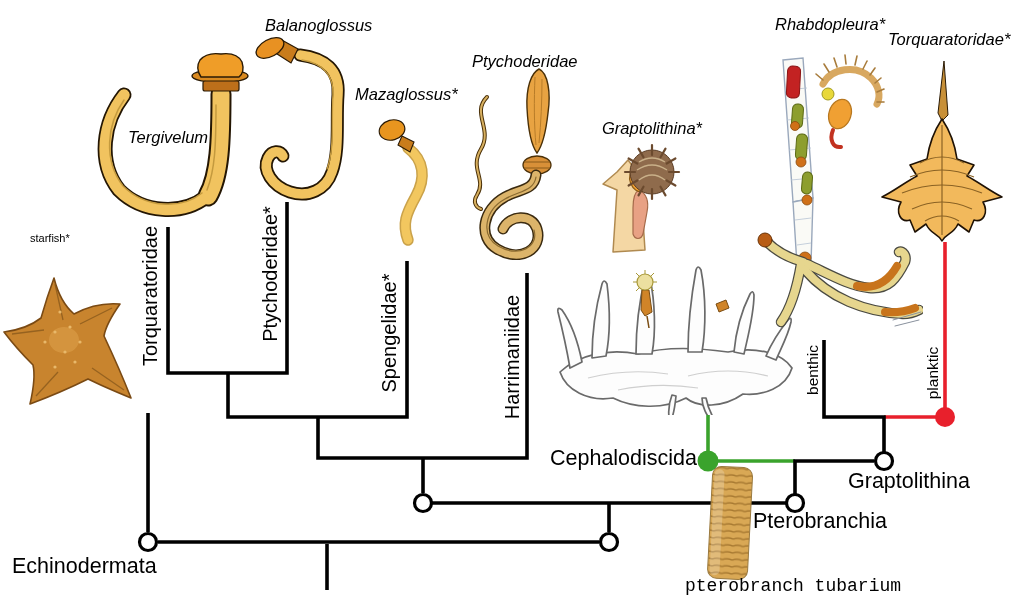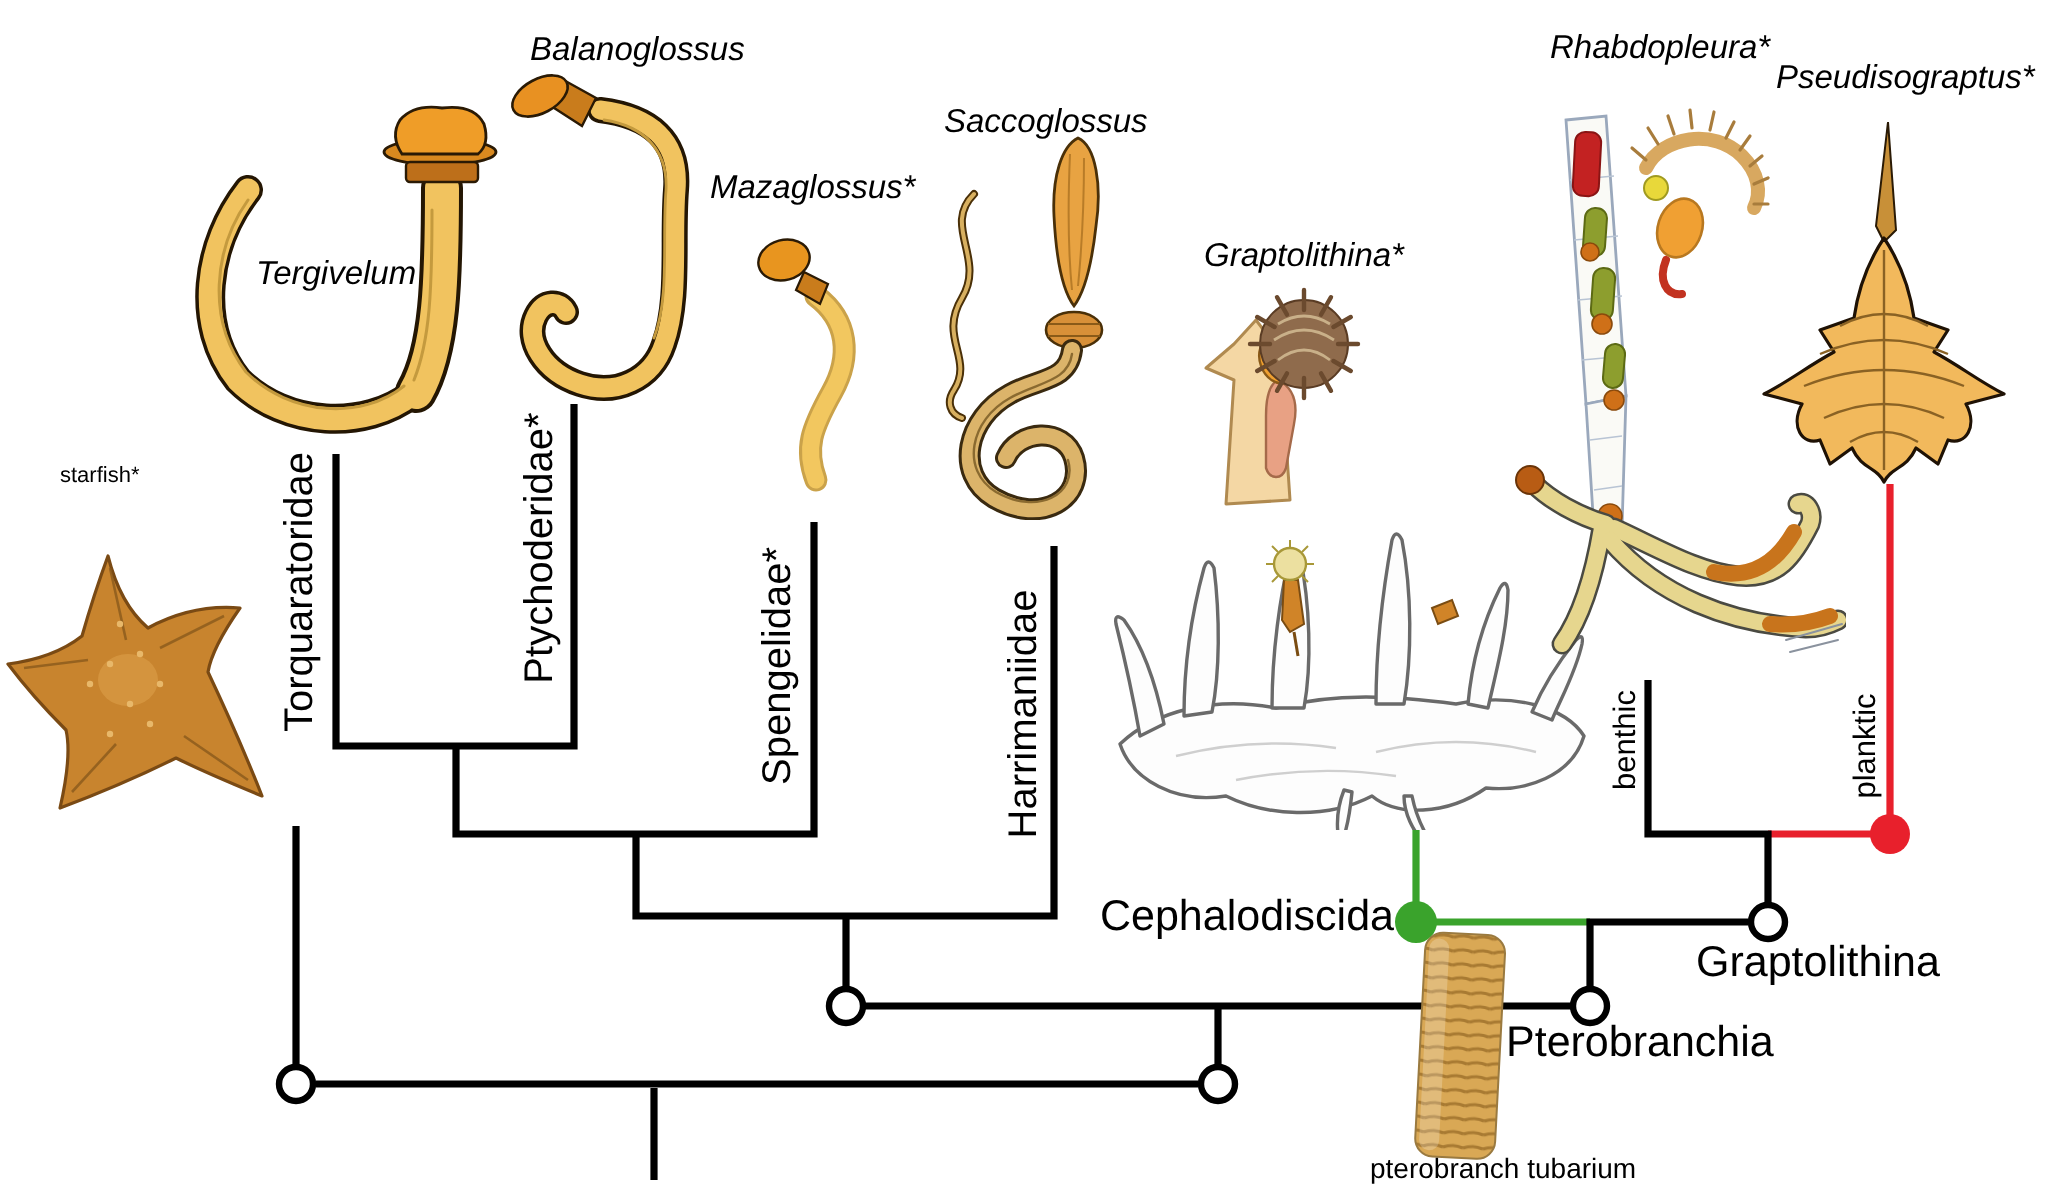--- a/index.html
+++ b/index.html
@@ -5,21 +5,21 @@
   html,body{margin:0;padding:0;background:#ffffff;}
   .stage{position:relative;width:1024px;height:600px;background:#ffffff;overflow:hidden;
          font-family:"Liberation Sans",sans-serif;color:#000;}
   .layer{position:absolute;left:0;top:0;}
   .ill{position:absolute;}
   .lbl{position:absolute;color:#000;line-height:1;white-space:nowrap;}
   .genus{font-style:italic;font-size:16.5px;}
   .clade{font-size:21.5px;}
   .family{font-size:20px;}
   .eco{font-size:15.5px;}
-  .small{font-size:14px;}
+  .small{font-size:18px;font-family:Liberation Mono, monospace;}
   .vert{transform:translate(-50%,-50%) rotate(-90deg);transform-origin:center;}
   .r-align{text-align:left;}
 </style>
 </head>
 <body>
 
 <div class="stage">
 
   <svg class="layer" width="1024" height="600" viewBox="0 0 1024 600">
     <g fill="none" stroke="#000" stroke-width="3.6">
@@ -266,34 +266,35 @@
         <path d="M0,5 Q5,3 10,5" stroke="#a87a32" stroke-width="1.6" fill="none"></path>
       </pattern>
     </defs>
     <rect x="6" y="3" width="40" height="112" rx="9" fill="url(#ribs)" stroke="#9a7a40" stroke-width="1" transform="rotate(3 28 60)"></rect>
     <rect x="8" y="6" width="10" height="106" rx="5" fill="#ffffff" opacity="0.22" transform="rotate(3 28 60)"></rect>
   </svg>
 
   <div class="lbl genus" style="left:128px;top:129px">Tergivelum</div>
   <div class="lbl genus" style="left:265px;top:17px">Balanoglossus</div>
   <div class="lbl genus" style="left:355px;top:86px">Mazaglossus*</div>
-  <div class="lbl genus" style="left:472px;top:53px">Saccoglossus</div>
+  <div class="lbl genus" style="left:472px;top:53px">Ptychoderidae</div>
   <div class="lbl genus" style="left:602px;top:120px">Graptolithina*</div>
   <div class="lbl genus" style="left:775px;top:16px">Rhabdopleura*</div>
-  <div class="lbl genus" style="left:888px;top:31px">Pseudisograptus*</div>
+  <div class="lbl genus" style="left:888px;top:31px">Torquaratoridae*</div>
 
   <div class="lbl" style="left:30px;top:233px;font-size:11px">starfish*</div>
 
   <div class="lbl family vert" style="left:150px;top:296px">Torquaratoridae</div>
   <div class="lbl family vert" style="left:270px;top:274px">Ptychoderidae*</div>
   <div class="lbl family vert" style="left:389px;top:333px">Spengelidae*</div>
   <div class="lbl family vert" style="left:512px;top:357px">Harrimaniidae</div>
 
   <div class="lbl eco vert" style="left:813px;top:370px">benthic</div>
   <div class="lbl eco vert" style="left:933px;top:373px">planktic</div>
 
   <div class="lbl clade r-align" style="right:327px;top:448px">Cephalodiscida</div>
   <div class="lbl clade" style="left:848px;top:471px">Graptolithina</div>
   <div class="lbl clade" style="left:753px;top:511px">Pterobranchia</div>
+  <div class="lbl clade" style="left:12px;top:556px">Echinodermata</div>
 
   <div class="lbl small" style="left:685px;top:577px">pterobranch tubarium</div>
 
 </div>
 
 </body></html>

